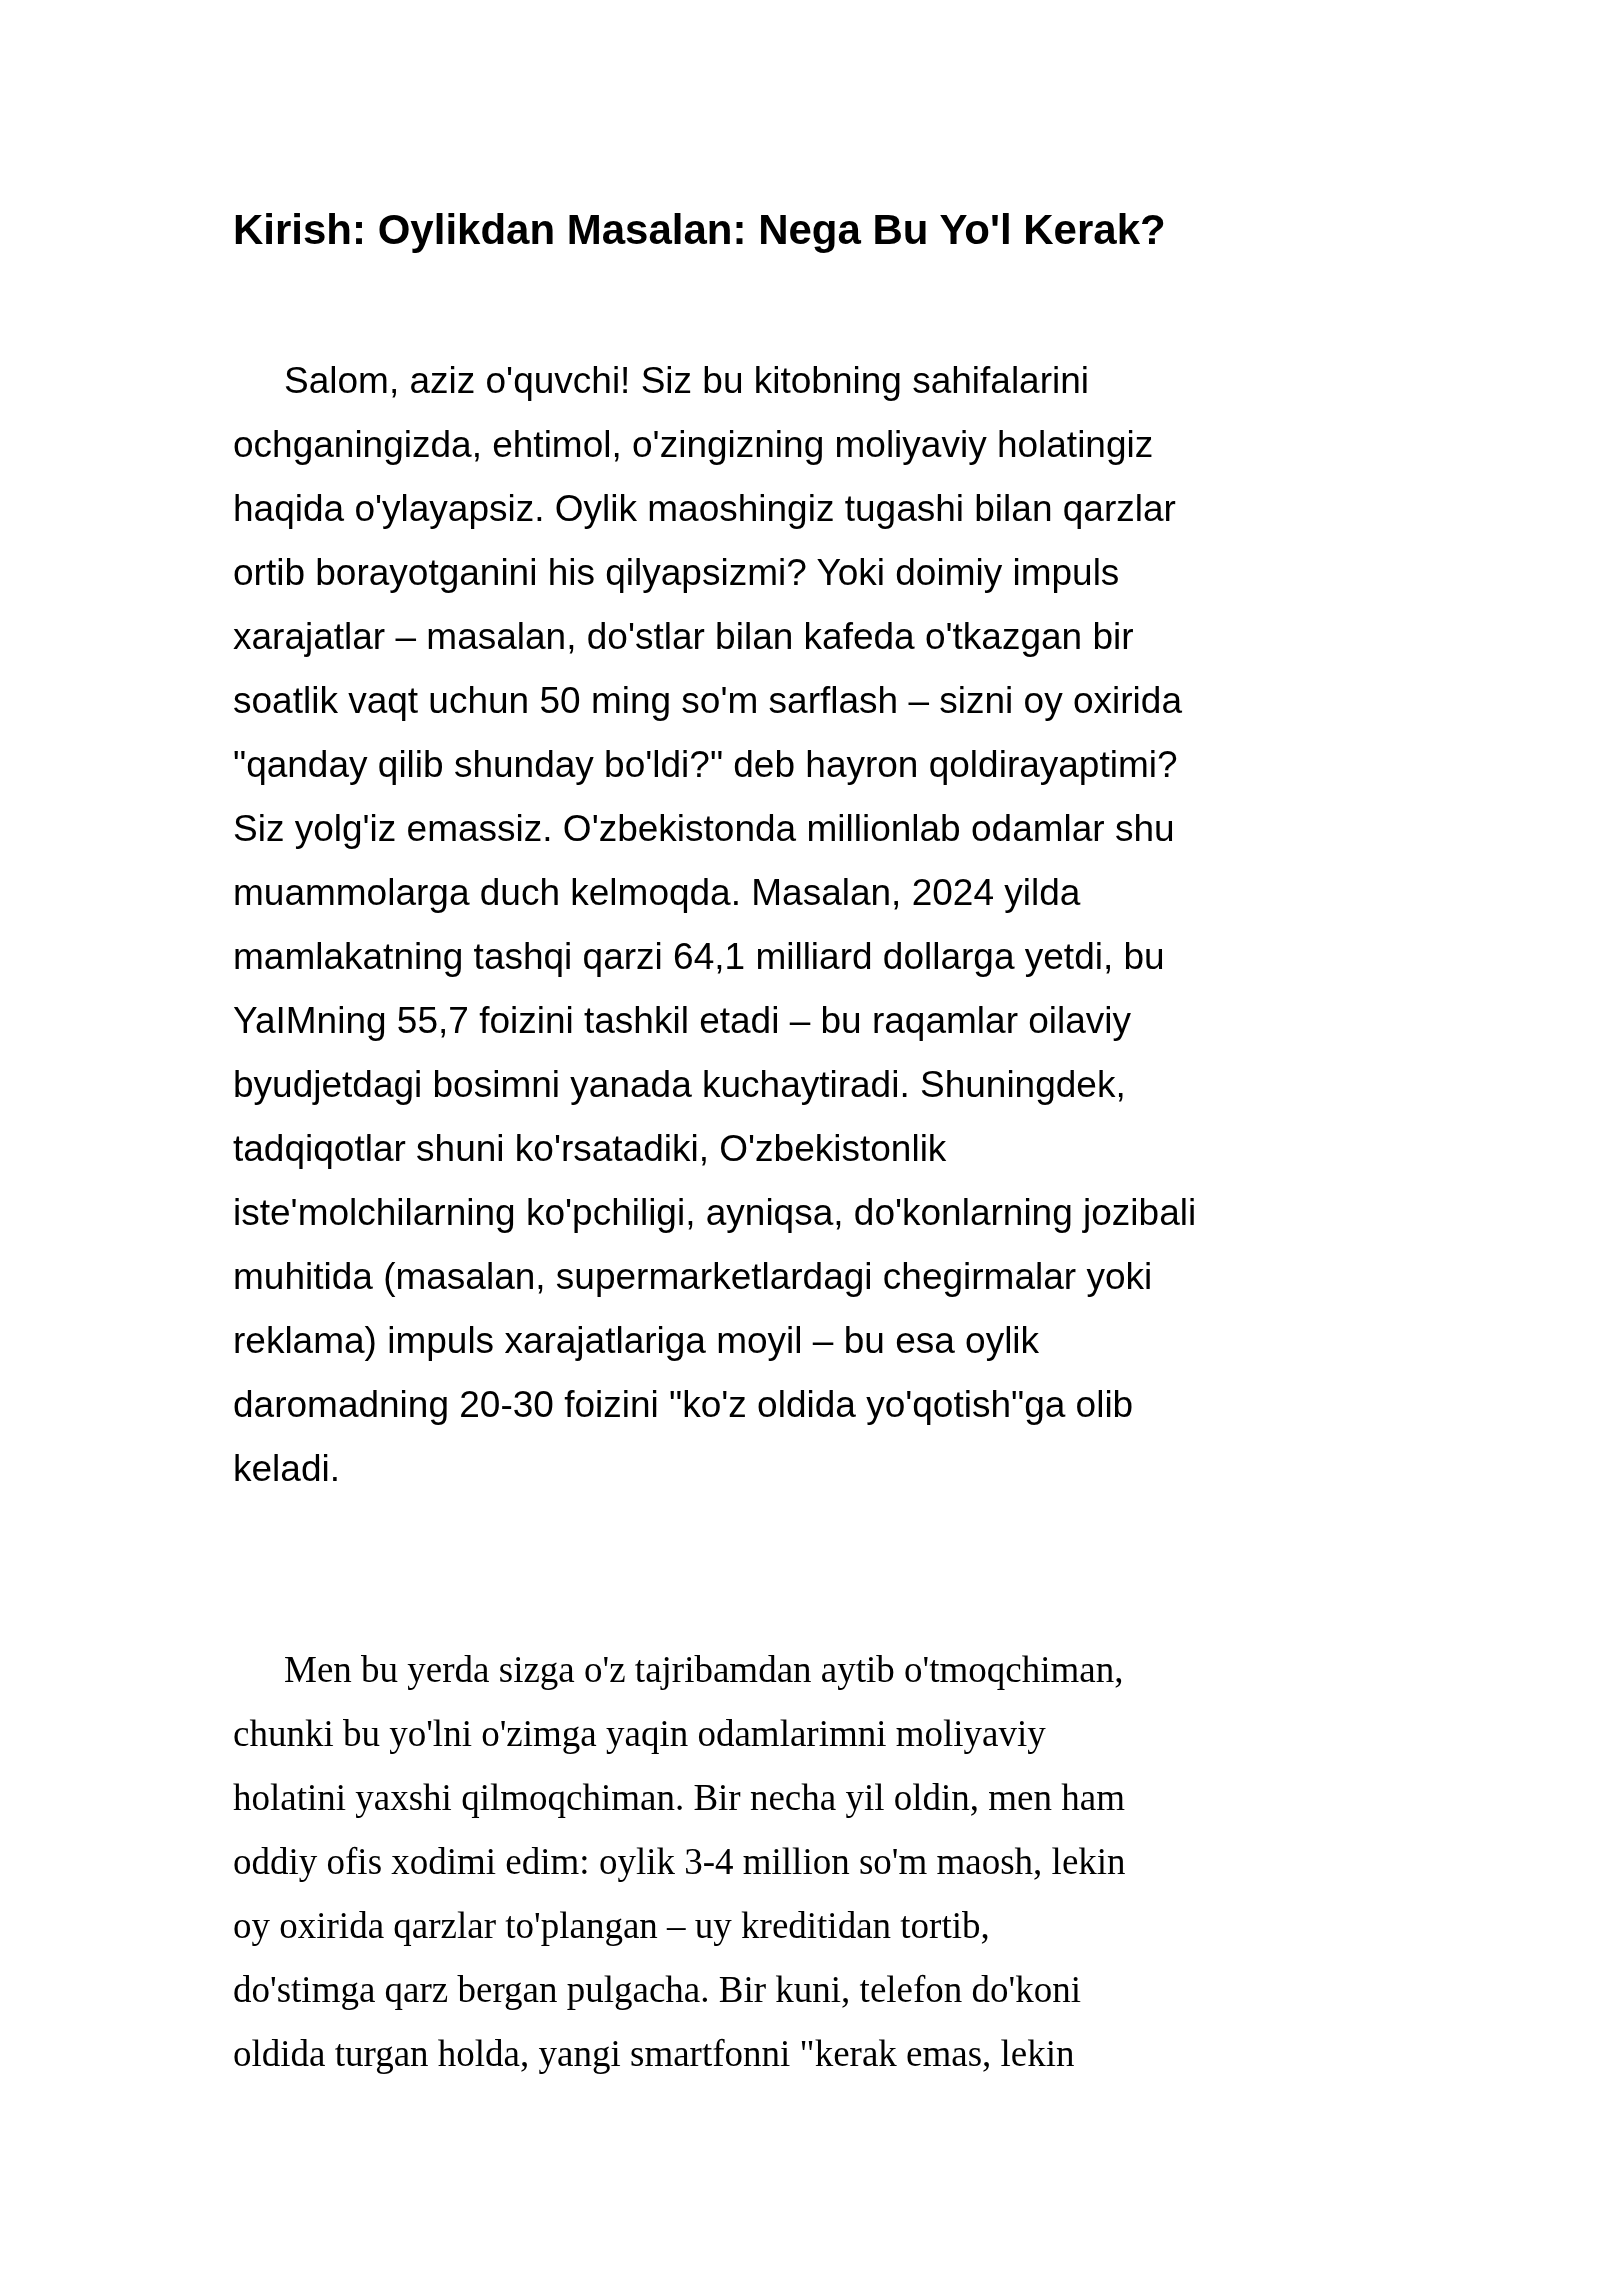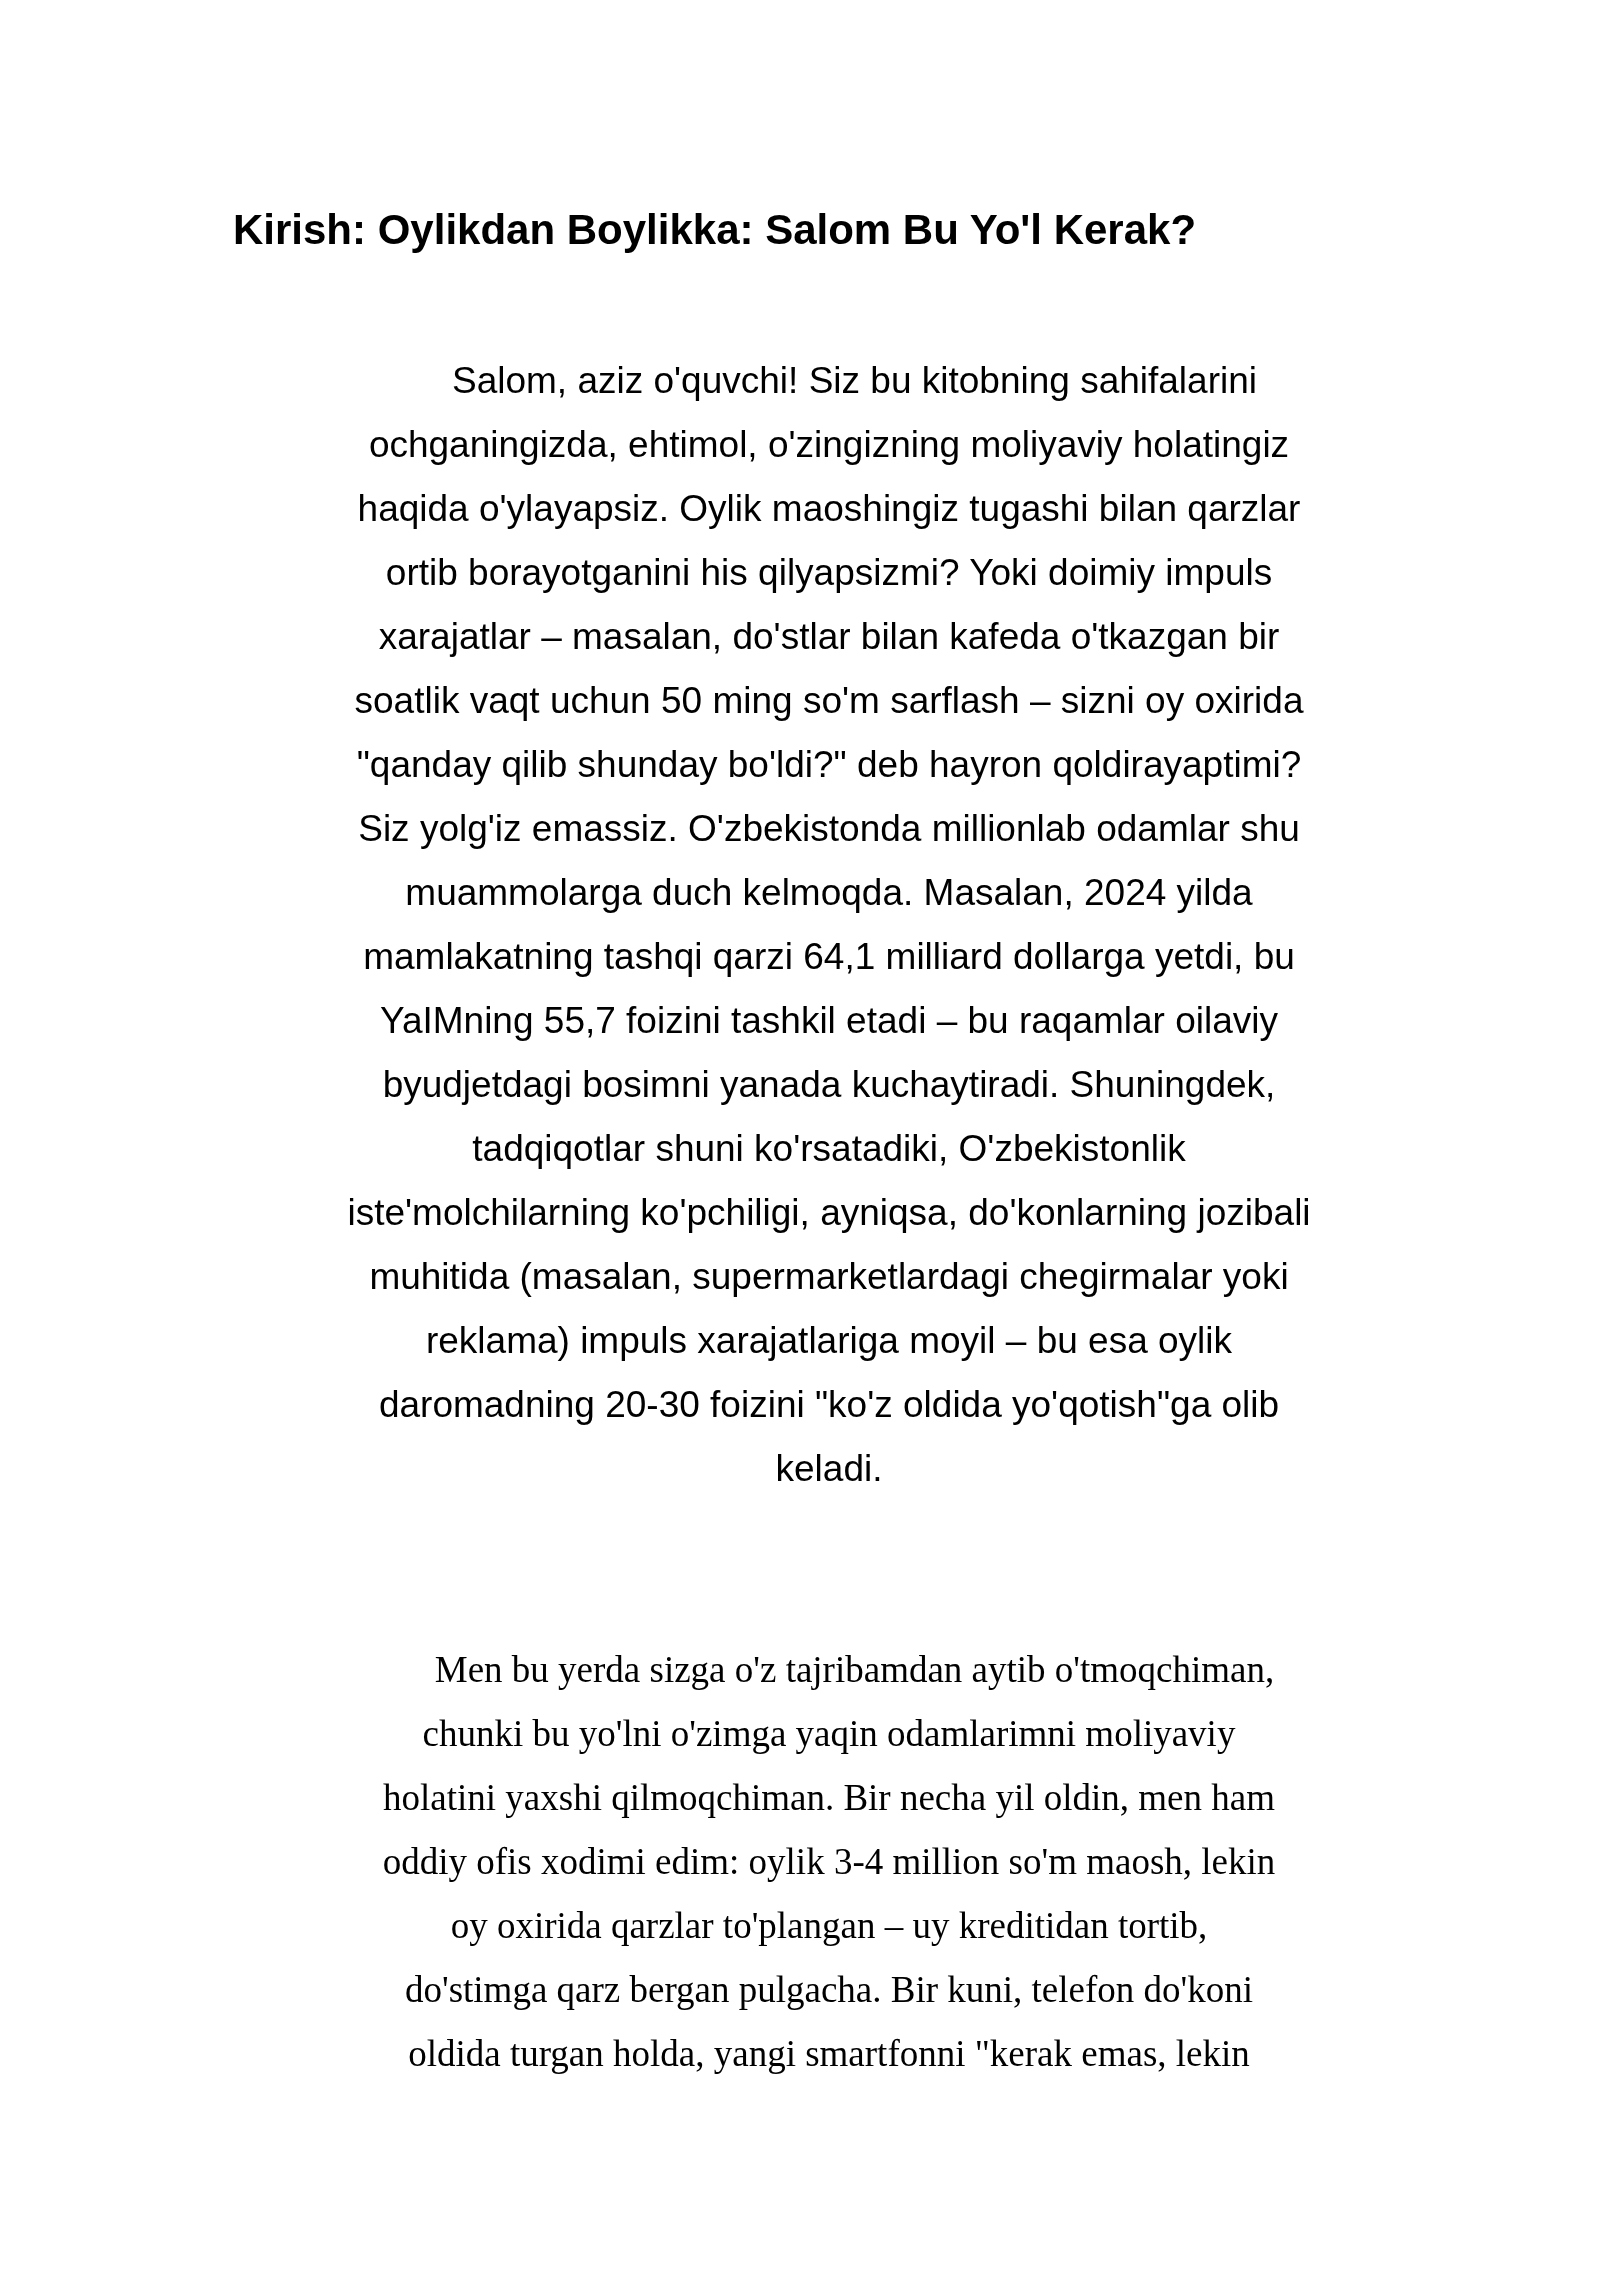--- a/index.html
+++ b/index.html
@@ -29,30 +29,29 @@
     font-weight: 700;
     white-space: pre;
   }
   .para {
     margin: 0;
     font-size: 37px;
     font-weight: 400;
     line-height: 64px;
     white-space: pre;          
     text-indent: 51px;         
-    text-align: center;
   }
   .para-1 { margin-top: 90px; }
   .para-2 { margin-top: 137px; font-family: Liberation Serif, serif; }
 </style>
 </head>
 <body>
 
 <div class="page">
-  <h1 class="doc-heading">Kirish: Oylikdan Boylikka: Salom Bu Yo'l Kerak?</h1>
+  <h1 class="doc-heading">Kirish: Oylikdan Masalan: Nega Bu Yo'l Kerak?</h1>
 
   <p class="para para-1">Salom, aziz o'quvchi! Siz bu kitobning sahifalarini
 ochganingizda, ehtimol, o'zingizning moliyaviy holatingiz
 haqida o'ylayapsiz. Oylik maoshingiz tugashi bilan qarzlar
 ortib borayotganini his qilyapsizmi? Yoki doimiy impuls
 xarajatlar – masalan, do'stlar bilan kafeda o'tkazgan bir
 soatlik vaqt uchun 50 ming so'm sarflash – sizni oy oxirida
 "qanday qilib shunday bo'ldi?" deb hayron qoldirayaptimi?
 Siz yolg'iz emassiz. O'zbekistonda millionlab odamlar shu
 muammolarga duch kelmoqda. Masalan, 2024 yilda

